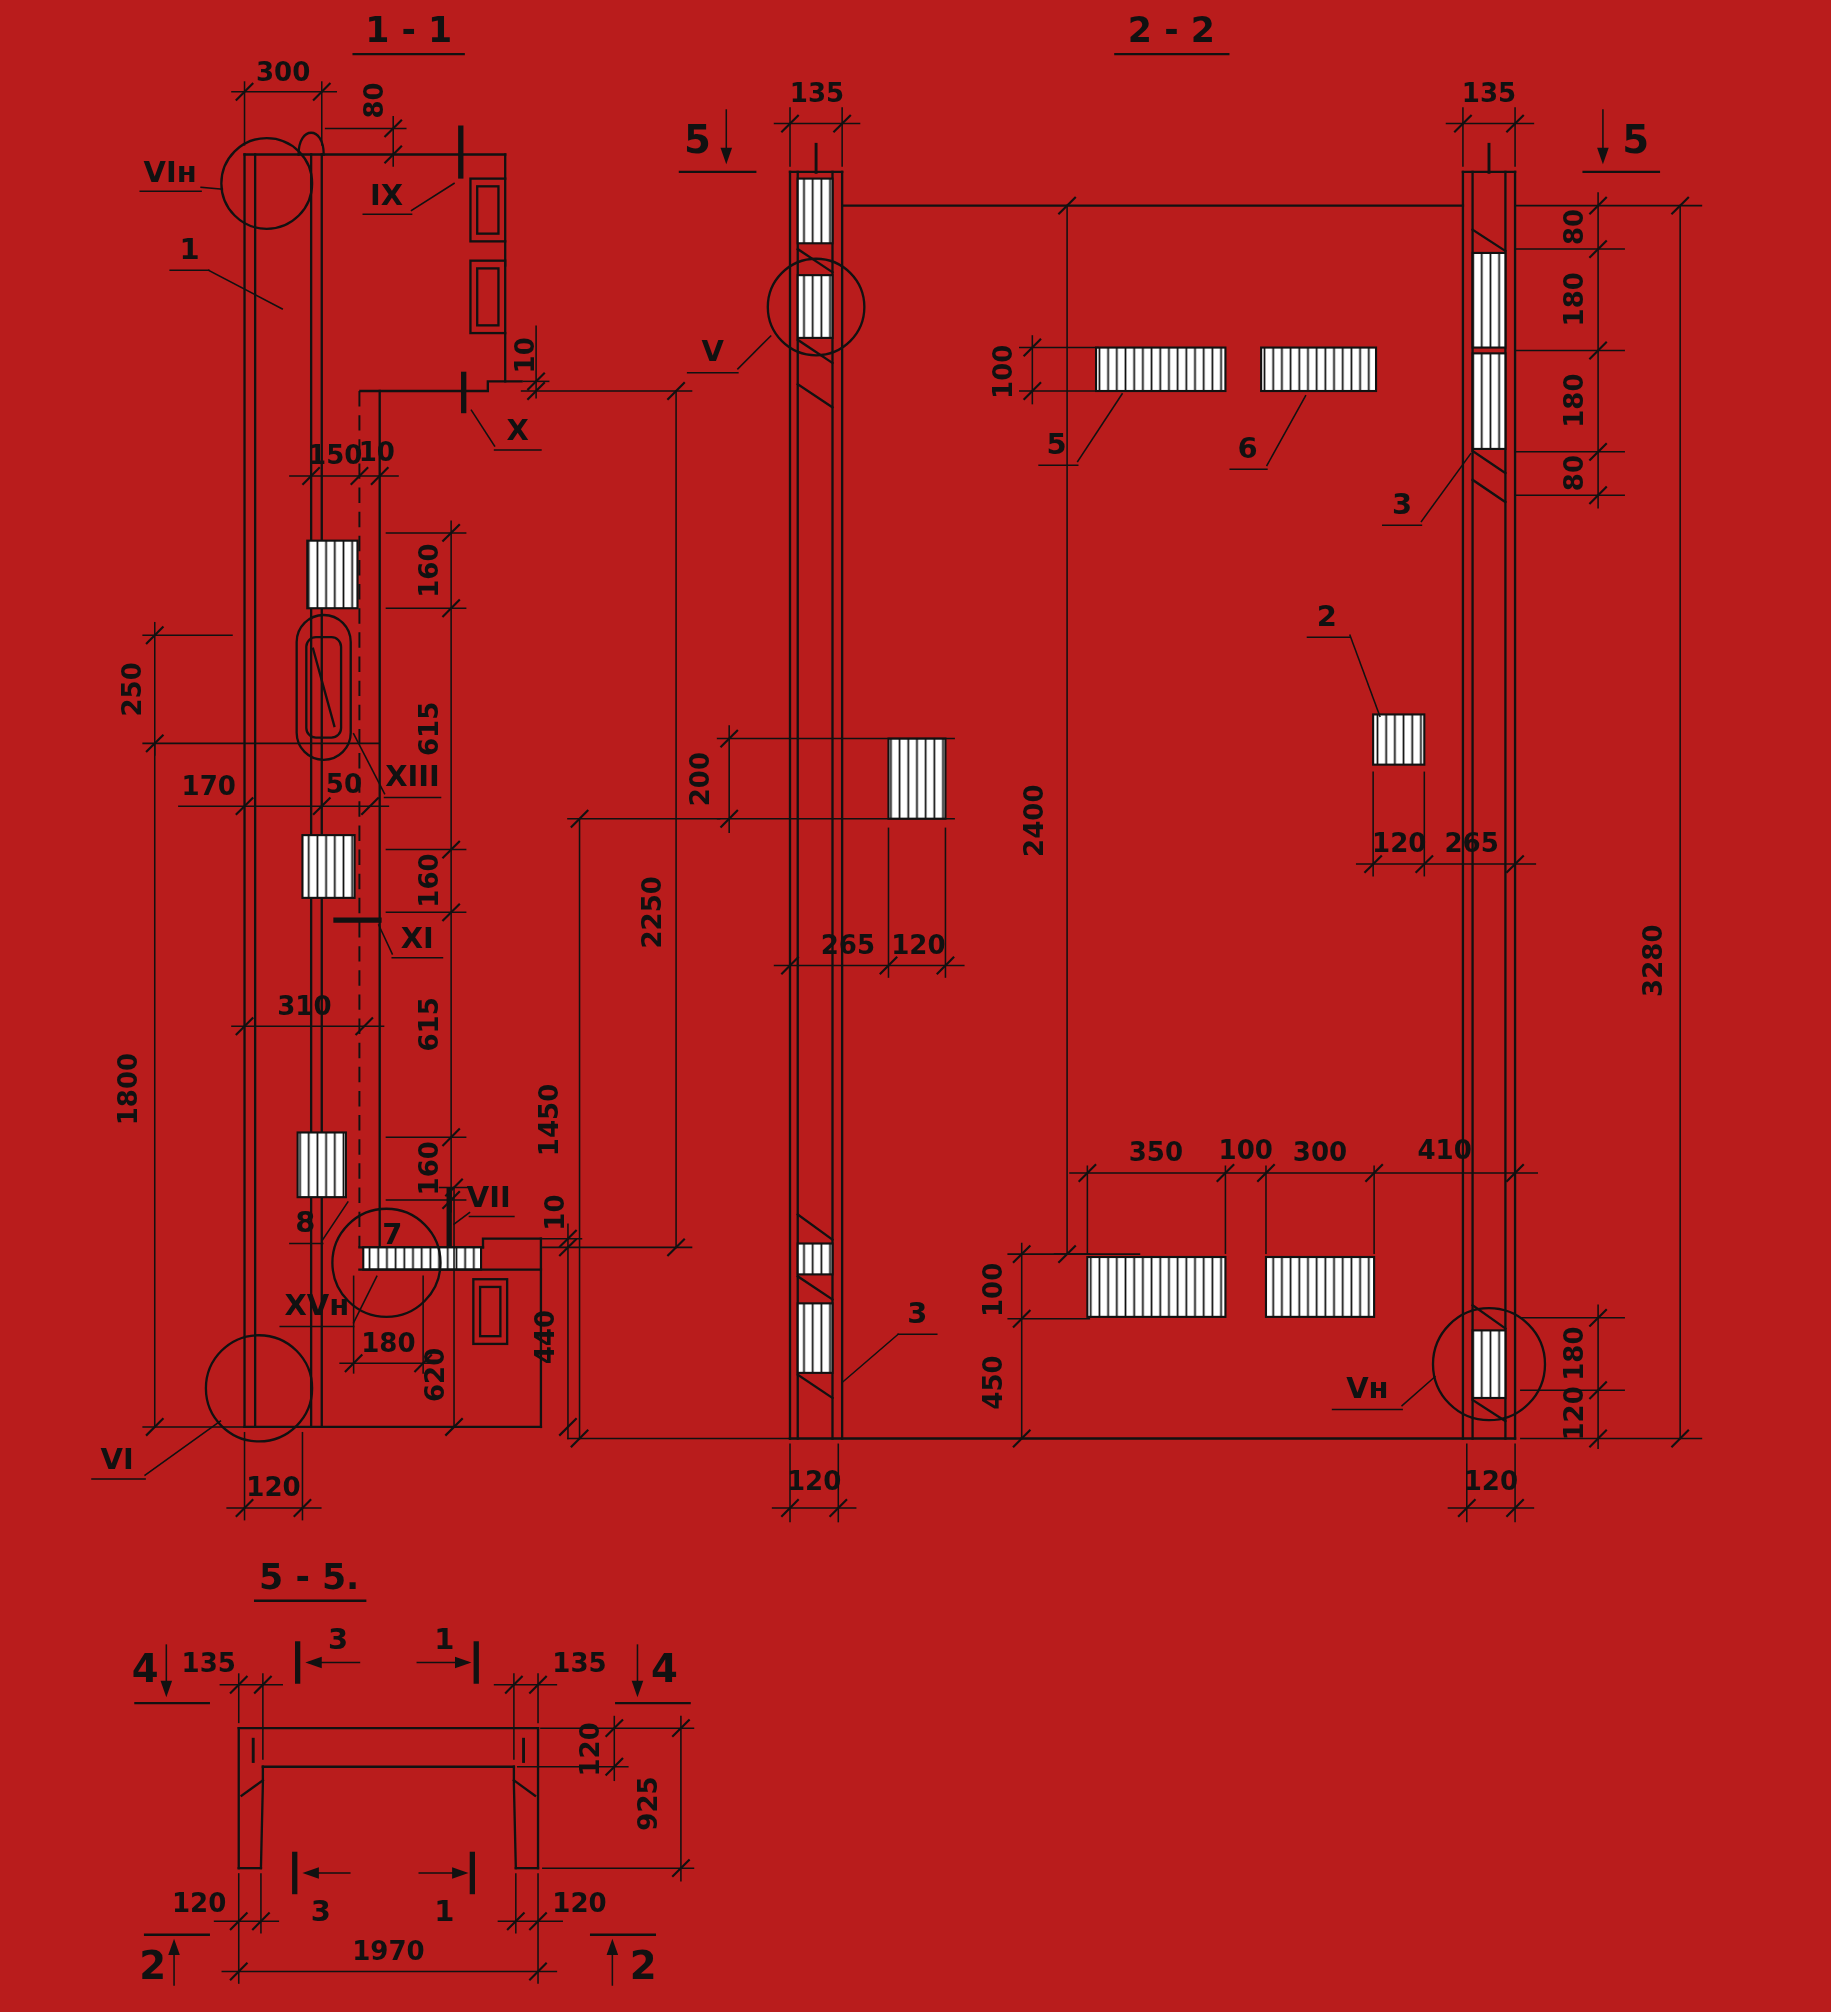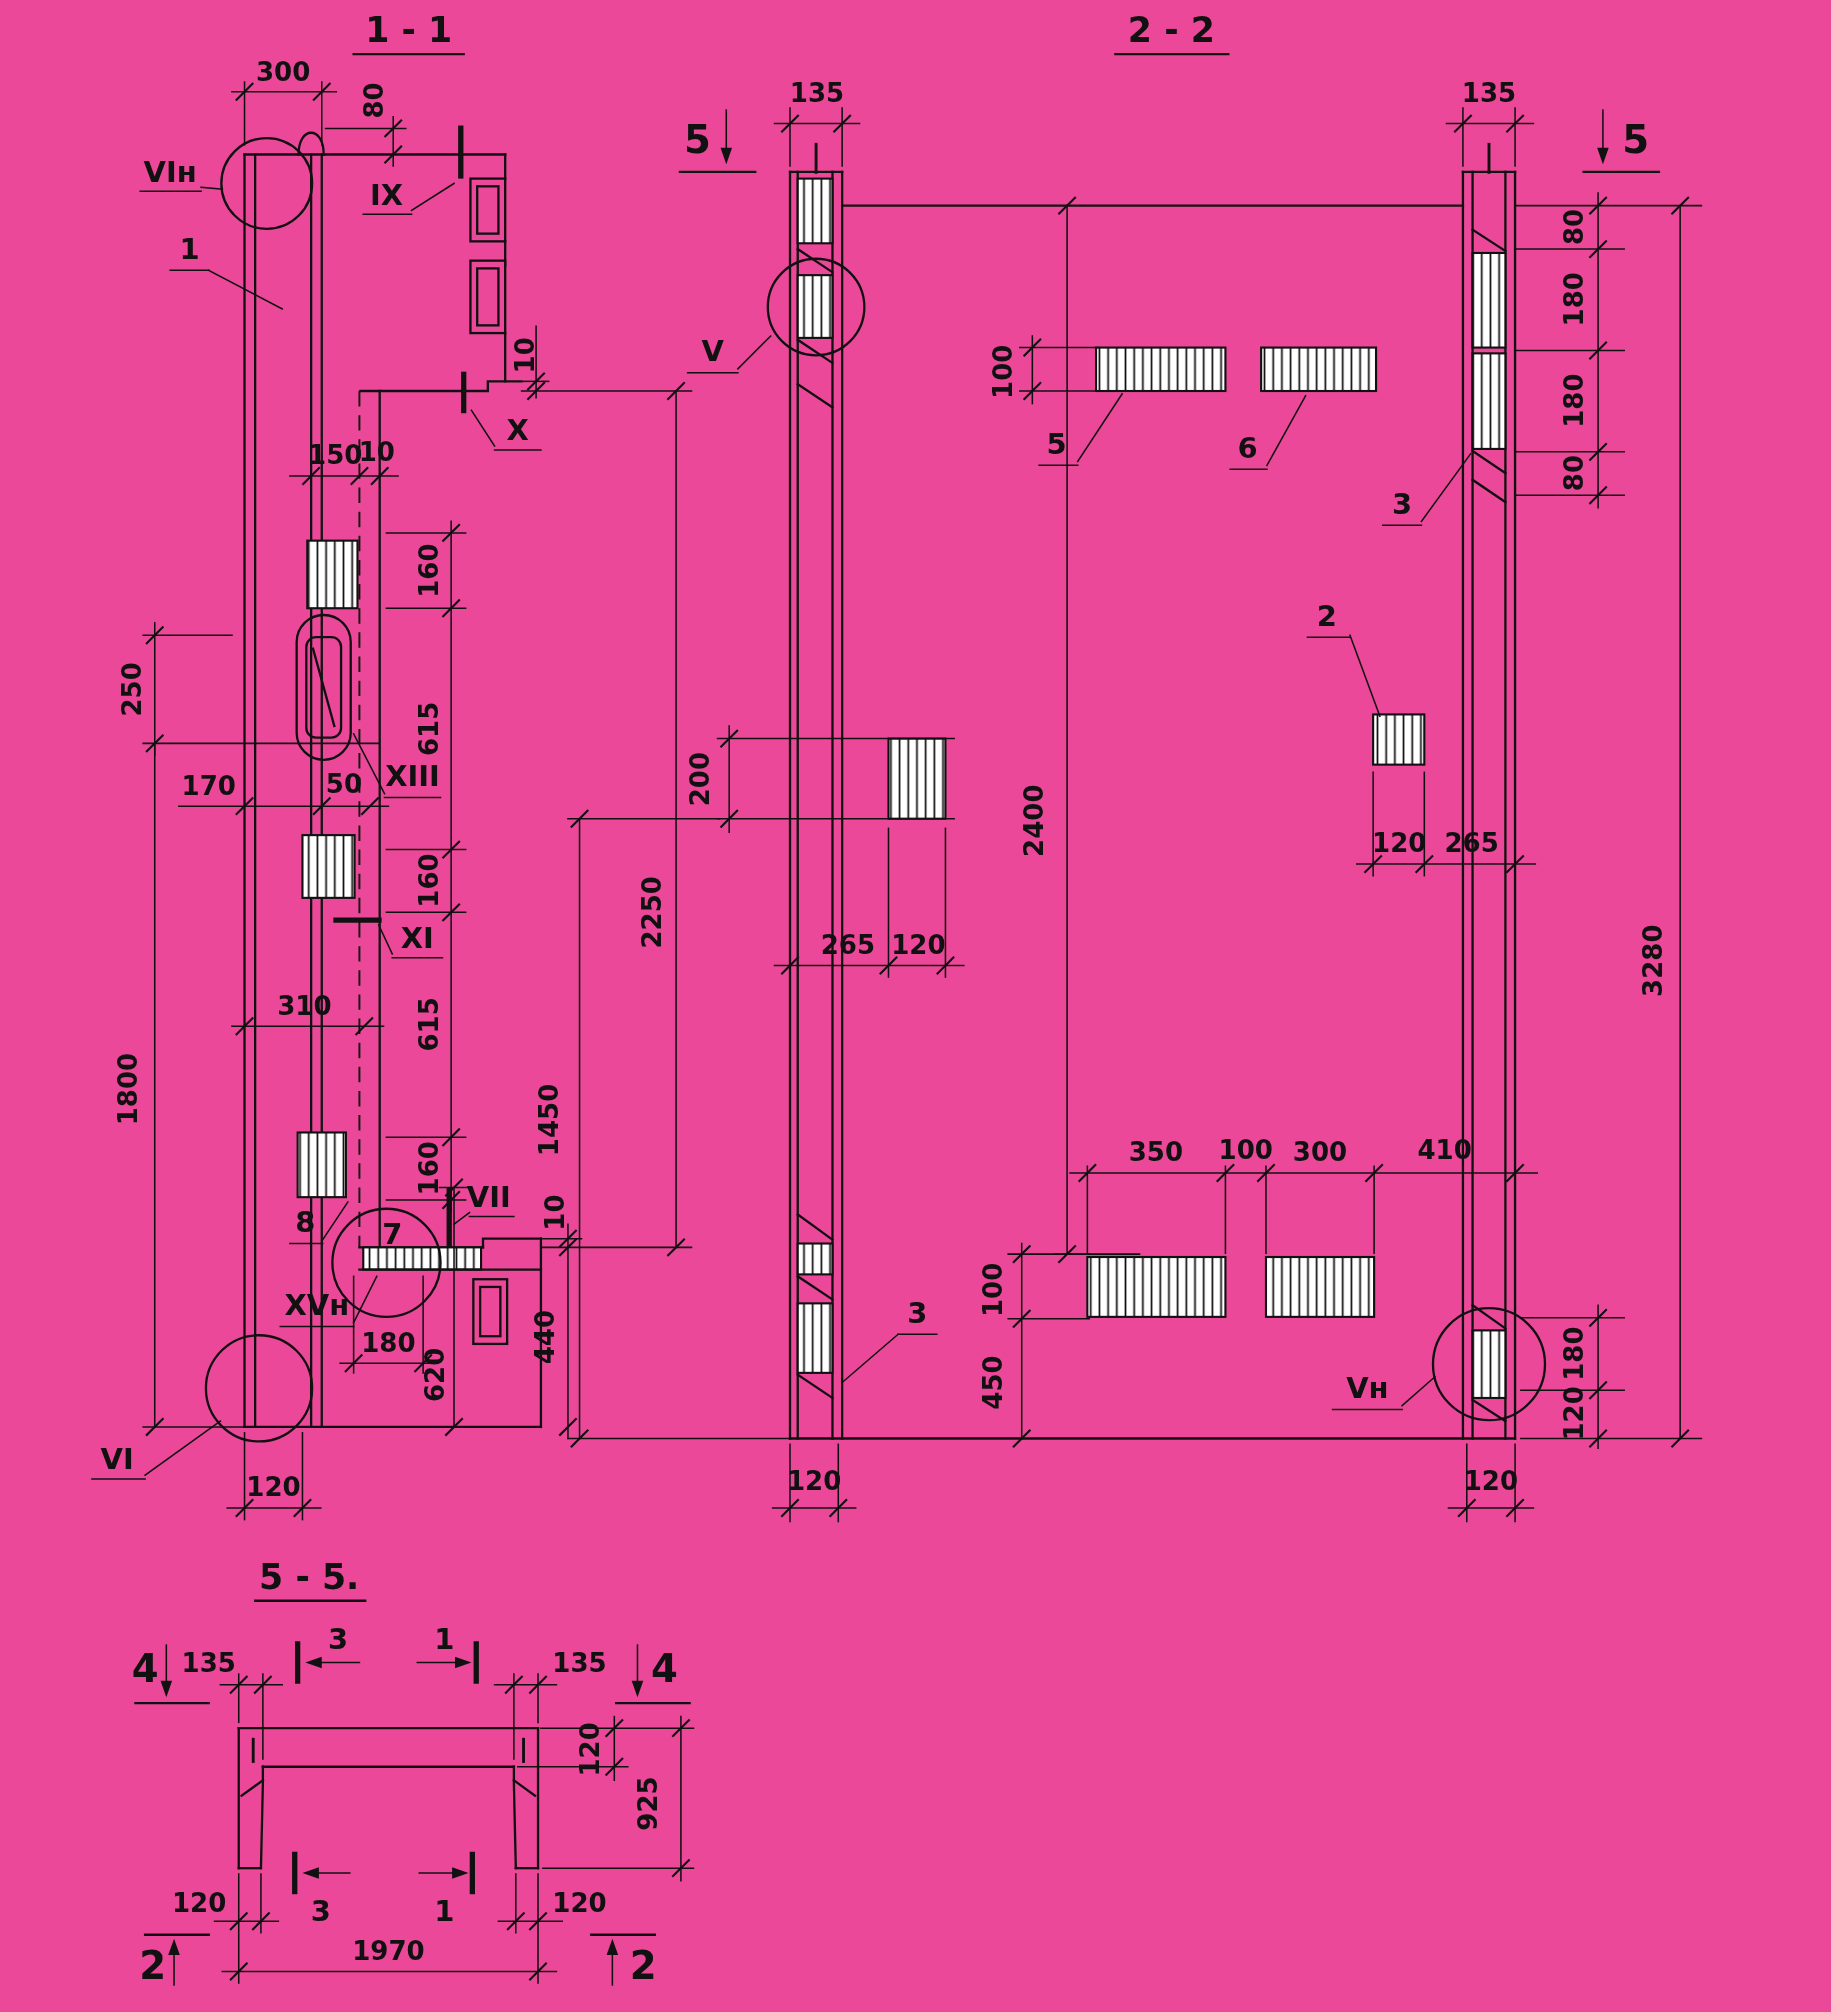--- a/index.html
+++ b/index.html
@@ -1,16 +1,16 @@
 <!DOCTYPE html>
 <html><head>
 <meta charset="utf-8">
 <style>
   html,body{margin:0;padding:0;background:#fff;}
-  .stage{position:relative;width:1832px;height:2012px;background:#ec4899;}
+  .stage{position:relative;width:1832px;height:2012px;background:#b91c1c;}
   svg{display:block;}
   .c{stroke:#111;stroke-width:2.4;fill:none;stroke-linecap:square;}
   .m{stroke:#111;stroke-width:3;fill:none;}
   .d{stroke:#111;stroke-width:1.6;fill:none;stroke-linecap:square;}
   .th{stroke:#111;stroke-width:5.5;fill:none;}
   .dash{stroke:#111;stroke-width:2;fill:none;stroke-dasharray:16 9;}
   .blk{stroke:#111;stroke-width:2.2;fill:url(#hv);}
   text{font-family:"DejaVu Sans",sans-serif;font-weight:700;fill:#111;text-anchor:middle;}
   .t{font-size:27px;}
   .tl{font-size:30px;}

